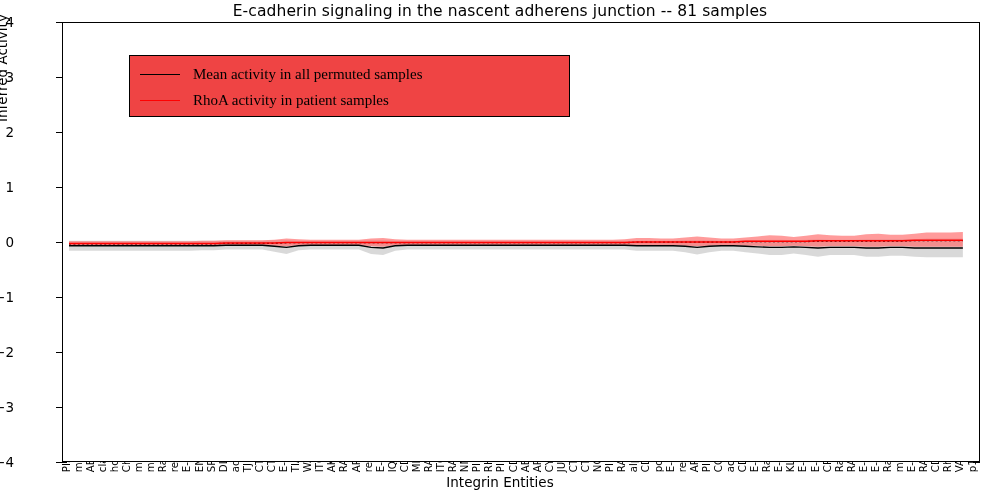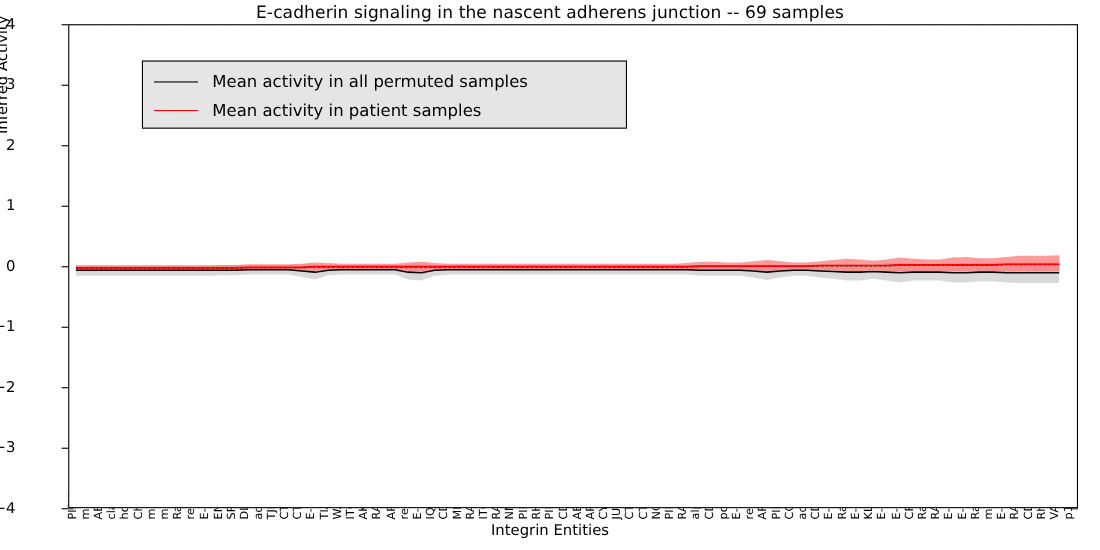--- a/index.html
+++ b/index.html
@@ -47,34 +47,35 @@
   .xtick-mark{position:absolute;top:455px;width:1.1px;height:6px;background:#000;}
   .xtick-mark.top{top:22px;}
 
   
   #bands{position:absolute;left:0;top:0;width:918px;height:440px;}
   svg{display:block;}
 
   
   #legend{
     position:absolute;left:66px;top:32px;width:441px;height:62px;
-    border:1.3px solid #000;background:#e5e5e5;box-sizing:border-box;
+    border:1.3px solid #000;background:#ef4444;box-sizing:border-box;
     padding:5px 8px 5px 10px;
+    font-family:Liberation Serif, serif;
   }
   .legend-row{display:flex;align-items:center;height:26px;}
   .legend-swatch{width:40px;height:0;border-top:1.6px solid #000;margin-right:13px;}
   .legend-swatch.red{border-top-color:#ff0000;}
   .legend-text{font-size:15px;}
 </style>
 </head>
 <body>
 
 <div id="figure">
 
-  <div id="chart-title">E-cadherin signaling in the nascent adherens junction -- 69 samples</div>
+  <div id="chart-title">E-cadherin signaling in the nascent adherens junction -- 81 samples</div>
 
   <div id="y-axis-label">Inferred Activity</div>
   <div id="x-axis-label">Integrin Entities</div>
 
   <div id="yticks">
       <div class="ytick-label" style="top: 462px;">−4</div>
       <div class="ytick-mark " style="top: 461.5px;"></div>
       <div class="ytick-mark inner" style="top: 461.5px;"></div>
       <div class="ytick-mark right" style="top: 461.5px;"></div>
       <div class="ytick-label" style="top: 407px;">−3</div>
@@ -350,18 +351,18 @@
       <polyline id="line-red" fill="none" stroke="#ff0000" stroke-width="1.5" points="6.04,220.55 18.12,220.55 30.20,220.55 42.28,220.55 54.36,220.55 66.43,220.55 78.51,220.55 90.59,220.55 102.67,220.55 114.75,220.55 126.83,220.55 138.91,220.55 150.99,220.55 163.07,220.00 175.14,220.00 187.22,220.00 199.30,220.00 211.38,220.00 223.46,219.45 235.54,219.45 247.62,219.45 259.70,219.45 271.78,219.45 283.86,219.45 295.93,219.45 308.01,219.45 320.09,219.45 332.17,219.45 344.25,219.45 356.33,219.45 368.41,219.45 380.49,219.45 392.57,219.45 404.64,219.45 416.72,219.45 428.80,219.45 440.88,219.45 452.96,219.45 465.04,219.45 477.12,219.45 489.20,219.45 501.28,219.45 513.36,219.45 525.43,219.45 537.51,219.45 549.59,219.45 561.67,219.45 573.75,218.90 585.83,218.90 597.91,218.90 609.99,218.90 622.07,218.90 634.14,218.90 646.22,218.90 658.30,218.90 670.38,218.90 682.46,218.35 694.54,218.35 706.62,218.35 718.70,218.35 730.78,218.35 742.86,218.35 754.93,217.80 767.01,217.80 779.09,217.80 791.17,217.80 803.25,217.80 815.33,217.80 827.41,217.80 839.49,217.80 851.57,217.25 863.64,217.25 875.72,217.25 887.80,217.25 899.88,217.25"></polyline>
     </svg>
 
     <div id="legend">
       <div class="legend-row">
         <span class="legend-swatch"></span>
         <span class="legend-text">Mean activity in all permuted samples</span>
       </div>
       <div class="legend-row">
         <span class="legend-swatch red"></span>
-        <span class="legend-text">Mean activity in patient samples</span>
+        <span class="legend-text">RhoA activity in patient samples</span>
       </div>
     </div>
   </div>
 
 </div>
 
 </body></html>

